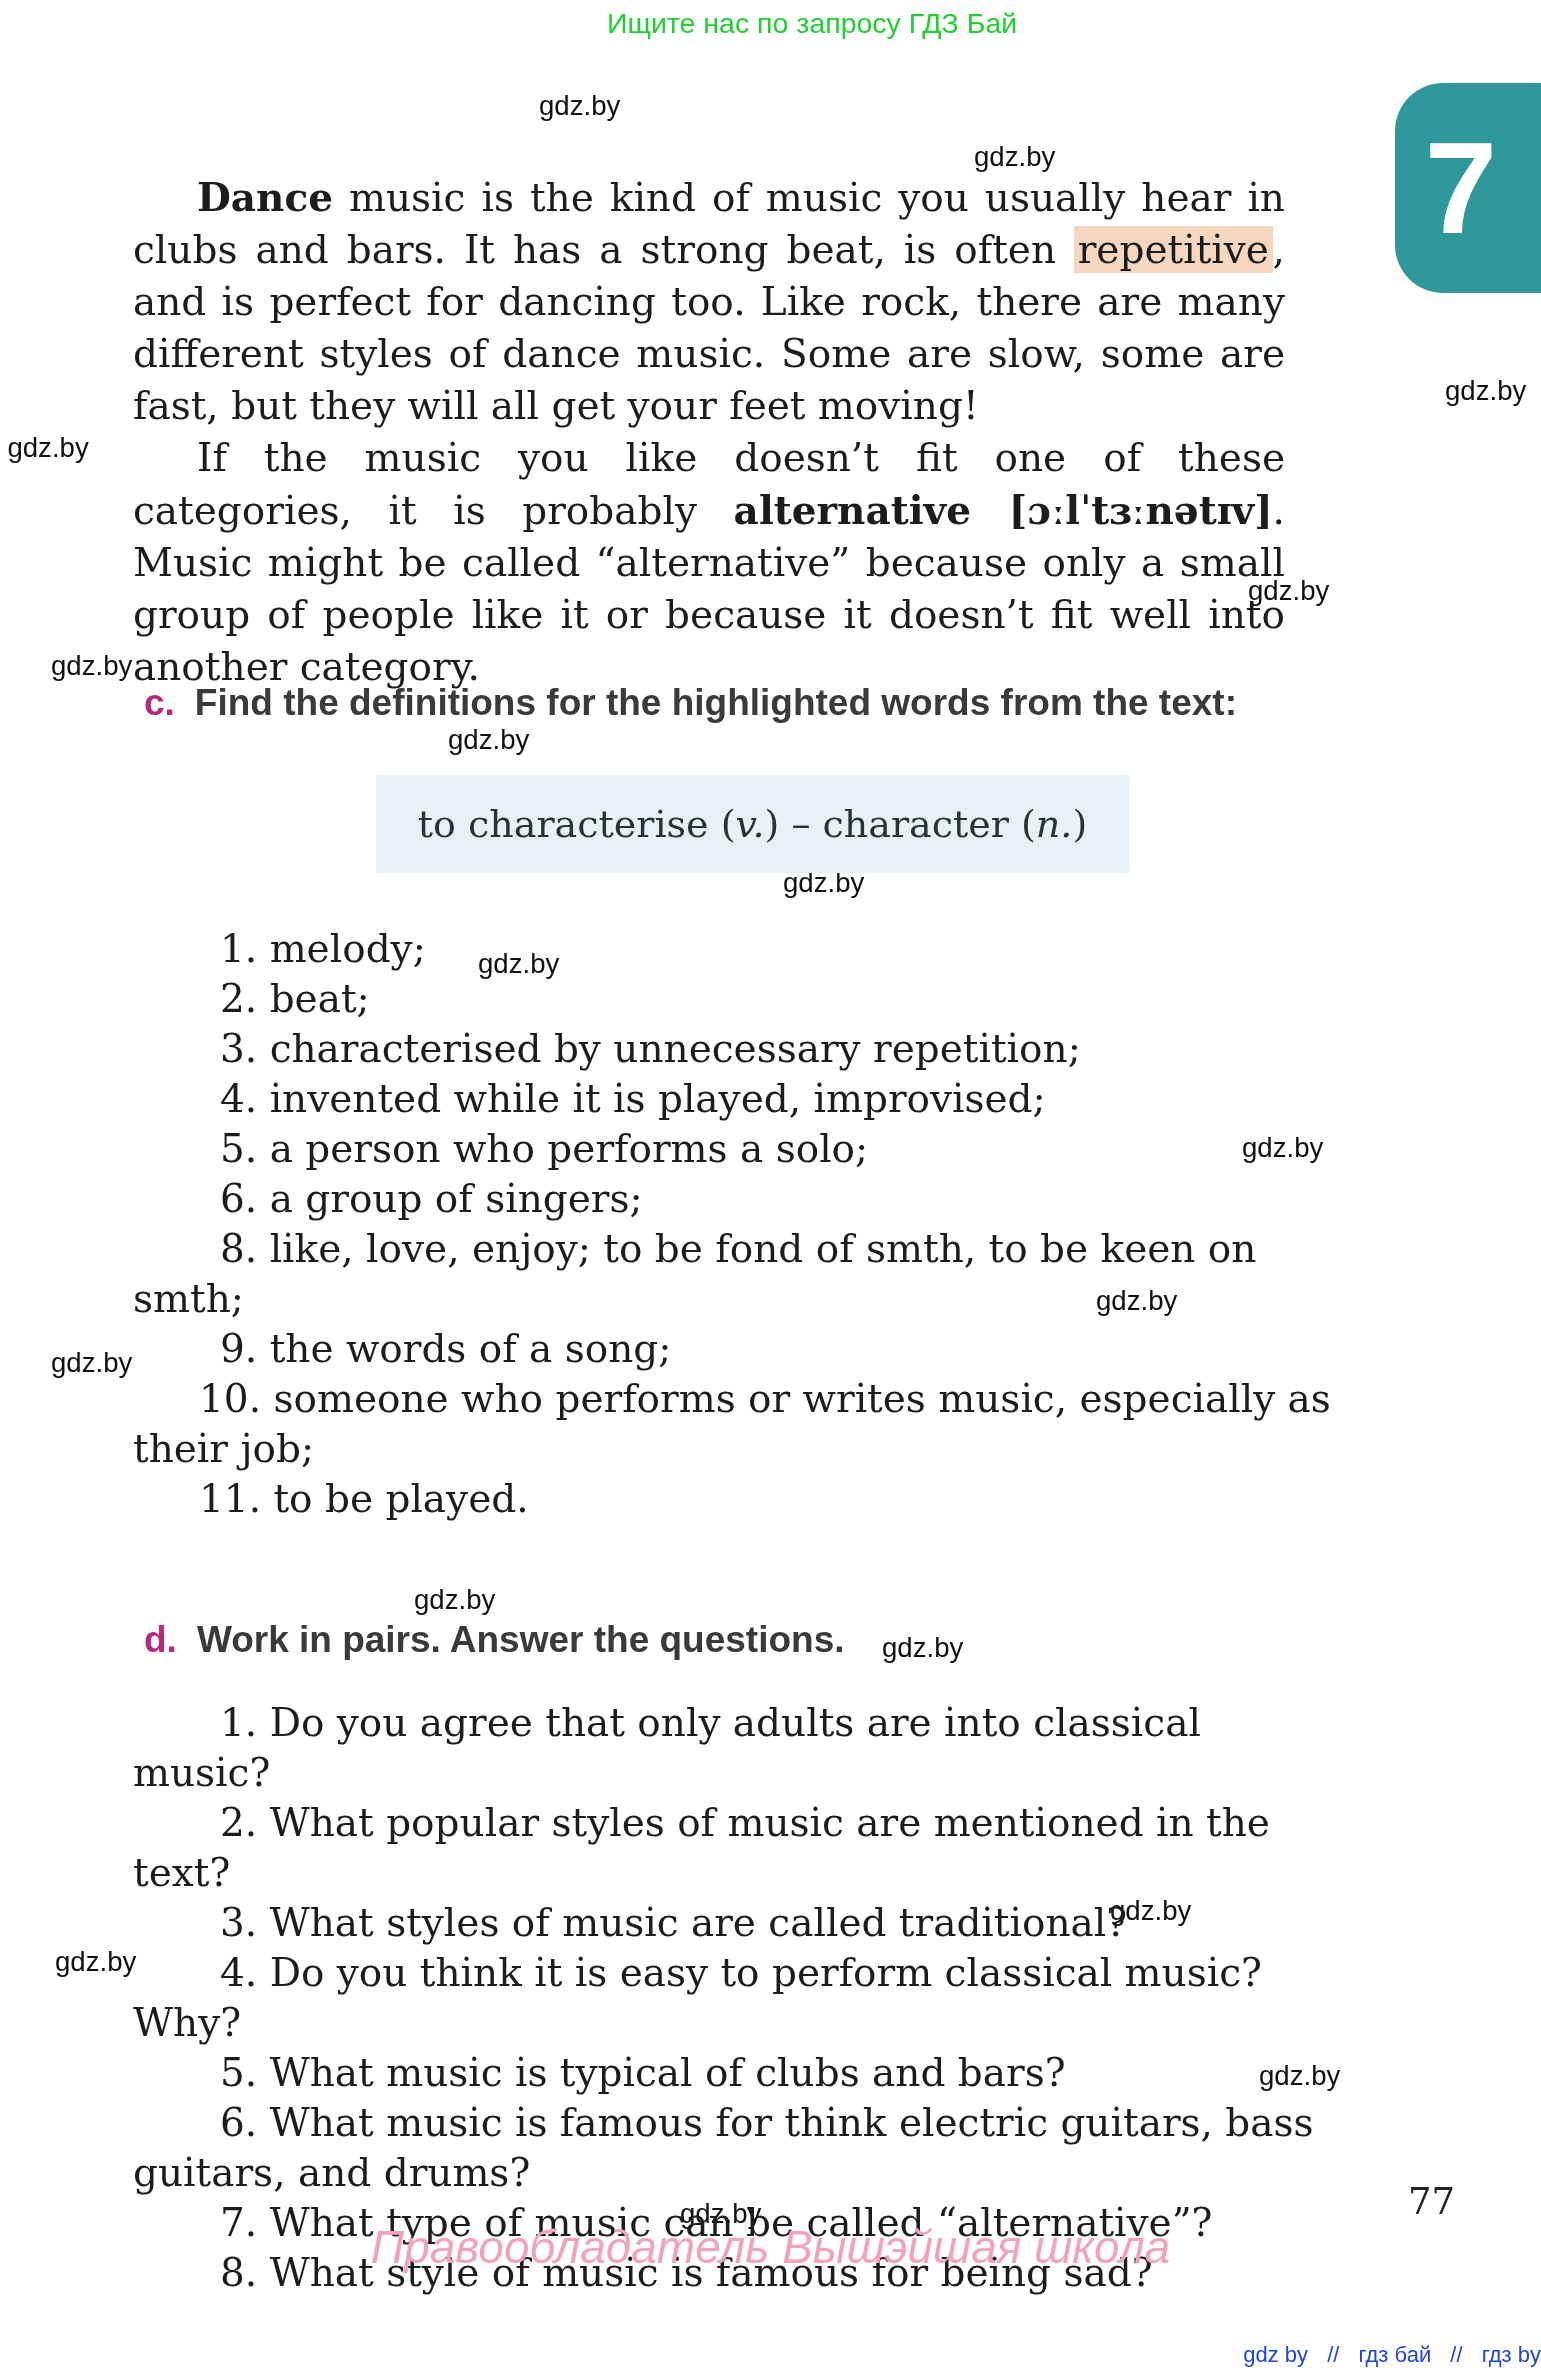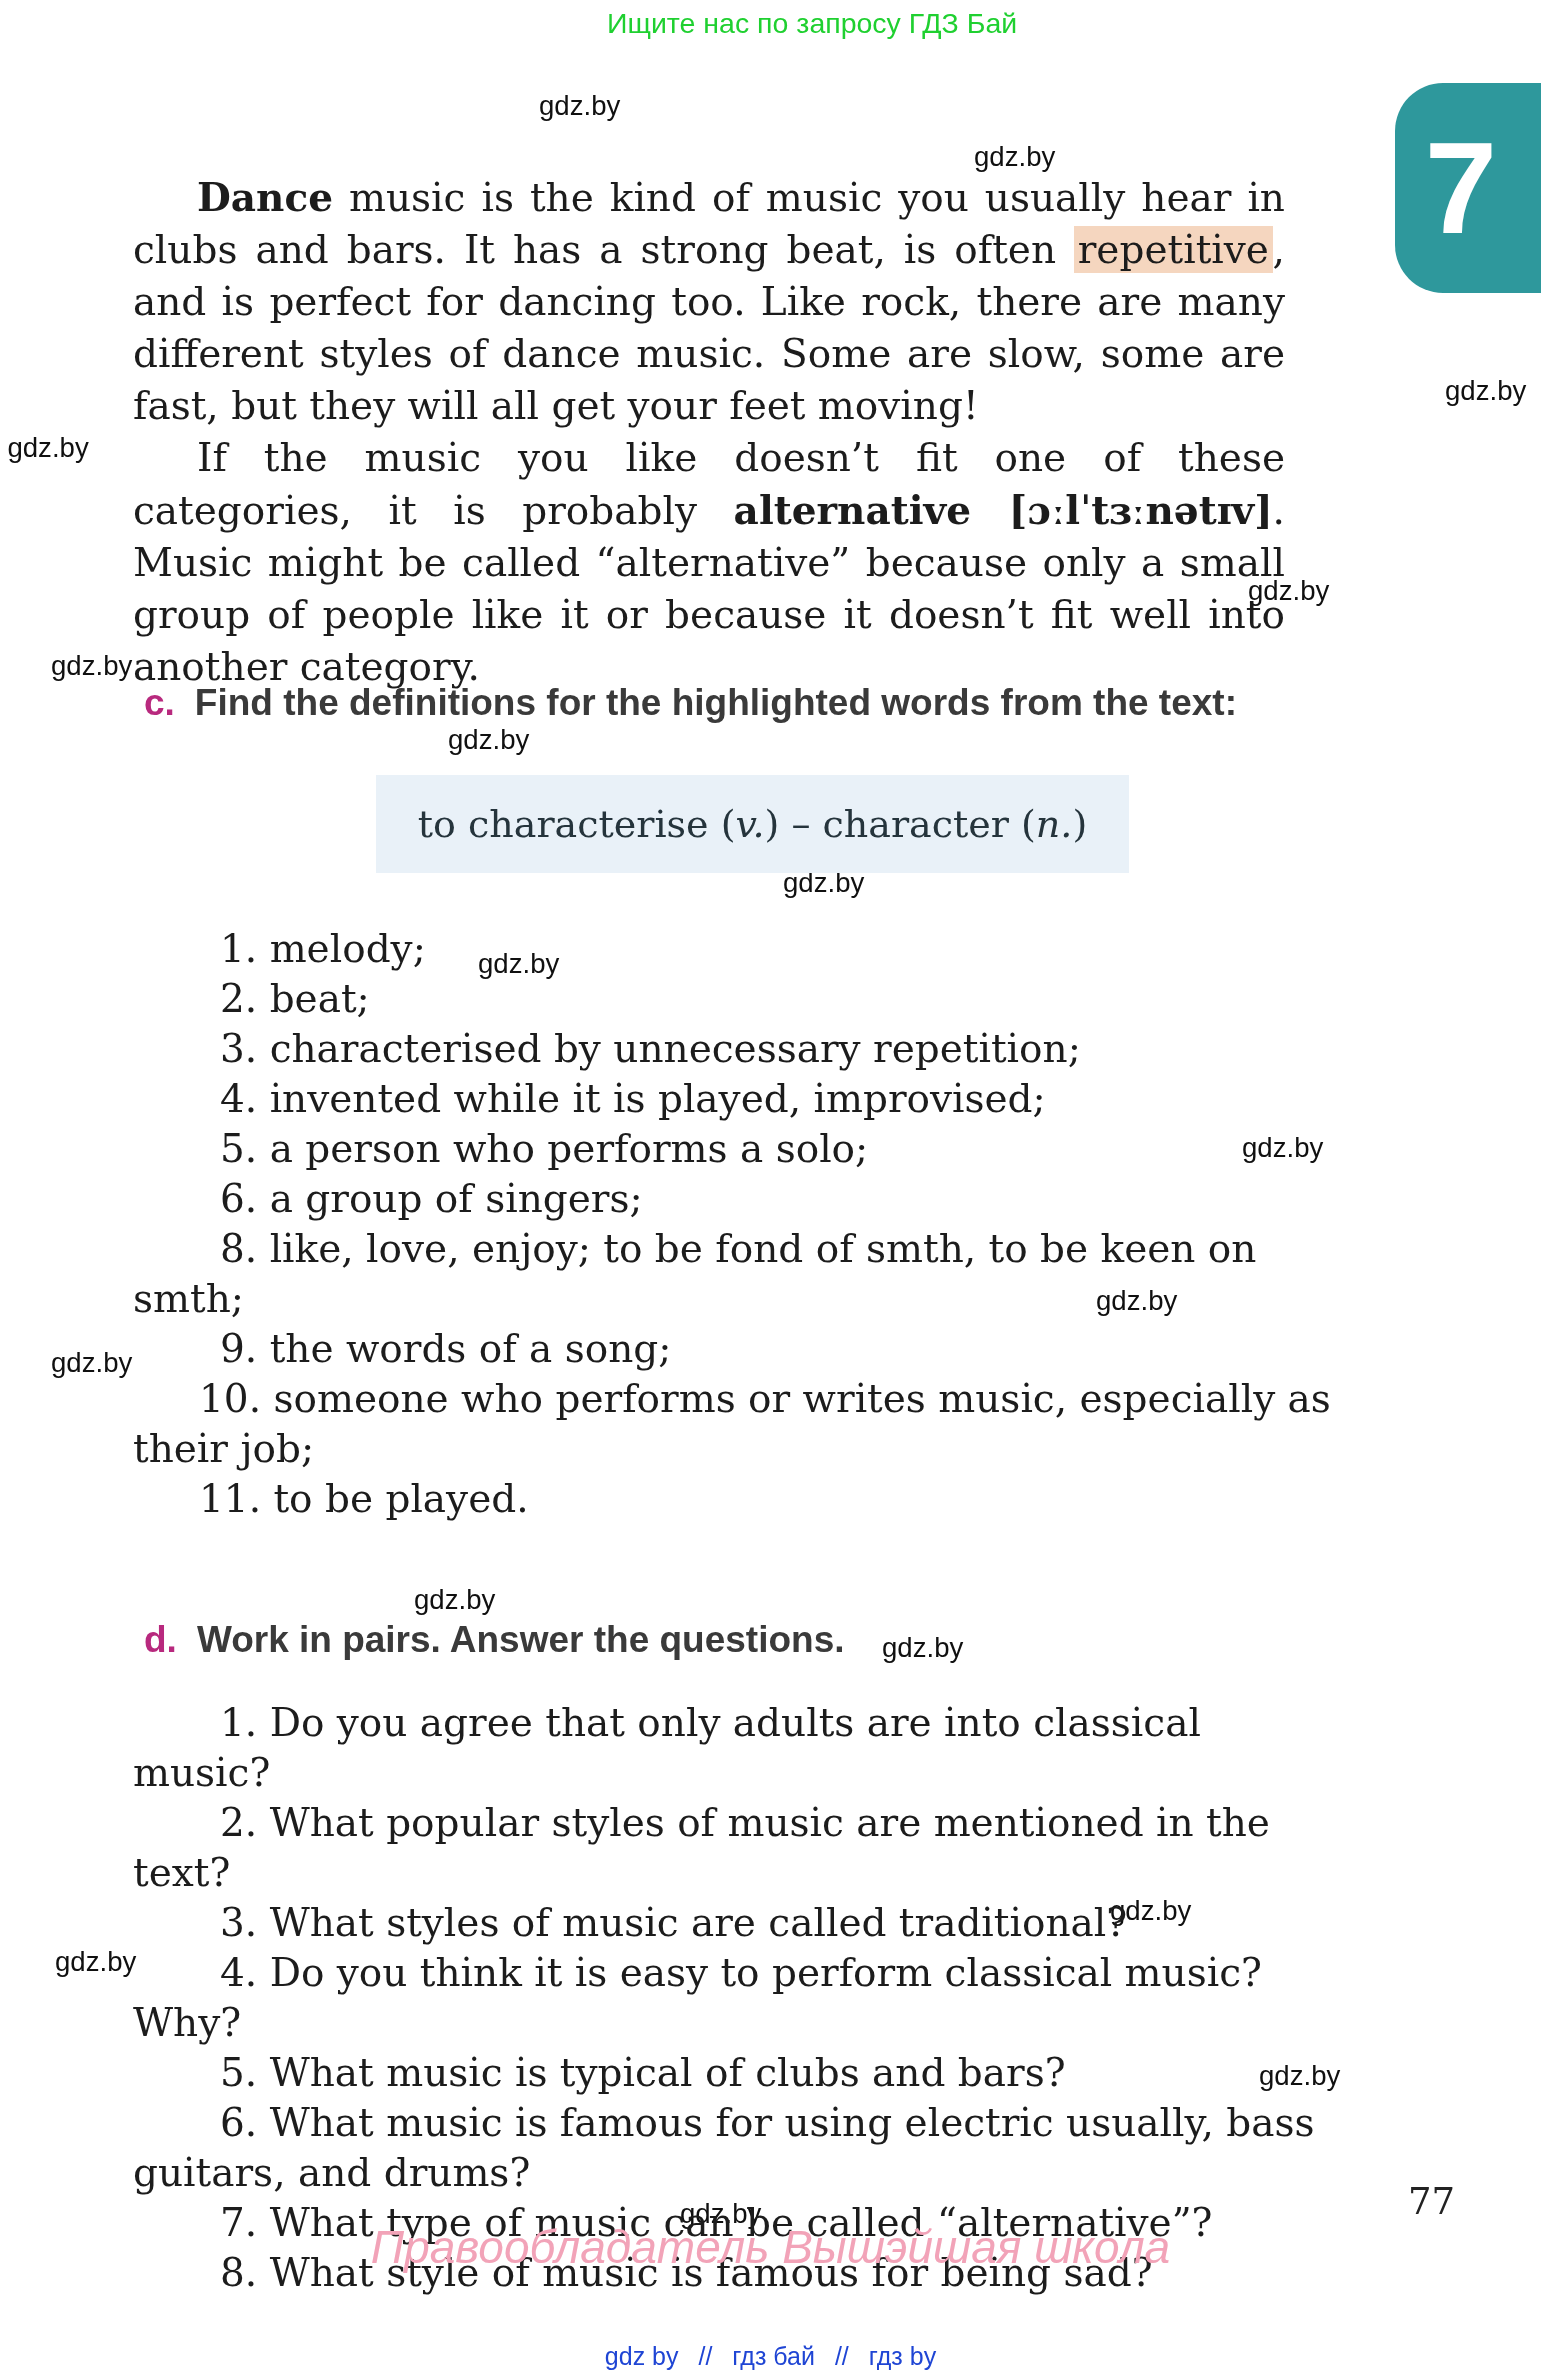--- a/index.html
+++ b/index.html
@@ -58,22 +58,22 @@
   #list-d { top:1698px; width:1206px; }
   .booklist .item { text-indent:87px; }
   .booklist .item.num2 { text-indent:66px; }
   
   .pagenum { position:absolute; left:1408px; top:2180px; font-size:37px; color:#222; }
   .copyright {
     position:absolute; left:0; right:0; top:2220px; text-align:center;
     font-family:"Liberation Sans", sans-serif; font-size:46px; color:#f2a3b8; white-space:nowrap;font-style:italic;
   }
   .links {
-    position:absolute; left:0; right:0; top:2342px; text-align:center;
-    font-family:"Liberation Sans", sans-serif; font-size:25px; color:#1f45d4; white-space:nowrap;
+    position:absolute; left:0; right:0; top:2342px; text-align:right;
+    font-family:"Liberation Sans", sans-serif; font-size:22px; color:#1f45d4; white-space:nowrap;
   }
   .links .lnk { cursor:pointer; }
   .links .sep { margin:0 13px; }
 </style>
 </head>
 <body>
 
 <div class="page">
 
   <div class="green-banner">Ищите нас по запросу ГДЗ Бай</div>
@@ -151,21 +151,21 @@
       <div class="item"><span class="n">1.</span> <span>Do you agree that only adults are into classical music?</span></div>
 
       <div class="item"><span class="n">2.</span> <span>What popular styles of music are mentioned in the text?</span></div>
 
       <div class="item"><span class="n">3.</span> <span>What styles of music are called traditional?</span></div>
 
       <div class="item"><span class="n">4.</span> <span>Do you think it is easy to perform classical music? Why?</span></div>
 
       <div class="item"><span class="n">5.</span> <span>What music is typical of clubs and bars?</span></div>
 
-      <div class="item"><span class="n">6.</span> <span>What music is famous for using electric usually, bass guitars, and drums?</span></div>
+      <div class="item"><span class="n">6.</span> <span>What music is famous for think electric guitars, bass guitars, and drums?</span></div>
 
       <div class="item"><span class="n">7.</span> <span>What type of music can be called “alternative”?</span></div>
 
       <div class="item"><span class="n">8.</span> <span>What style of music is famous for being sad?</span></div>
     </div>
 
   <div class="pagenum">77</div>
   <div class="copyright">Правообладатель Вышэйшая школа</div>
   <div class="links">
     <span class="lnk">gdz by</span>

